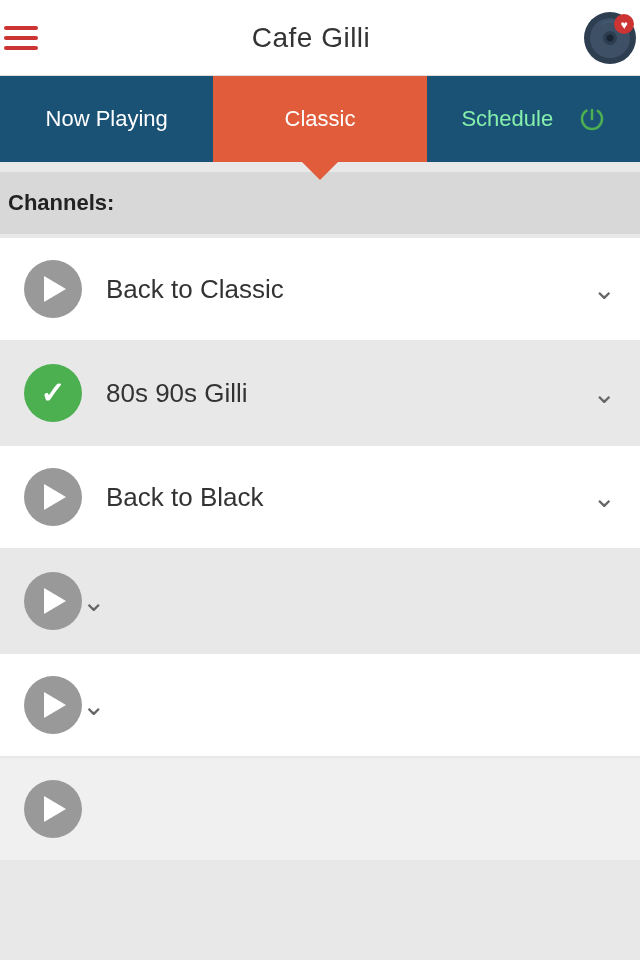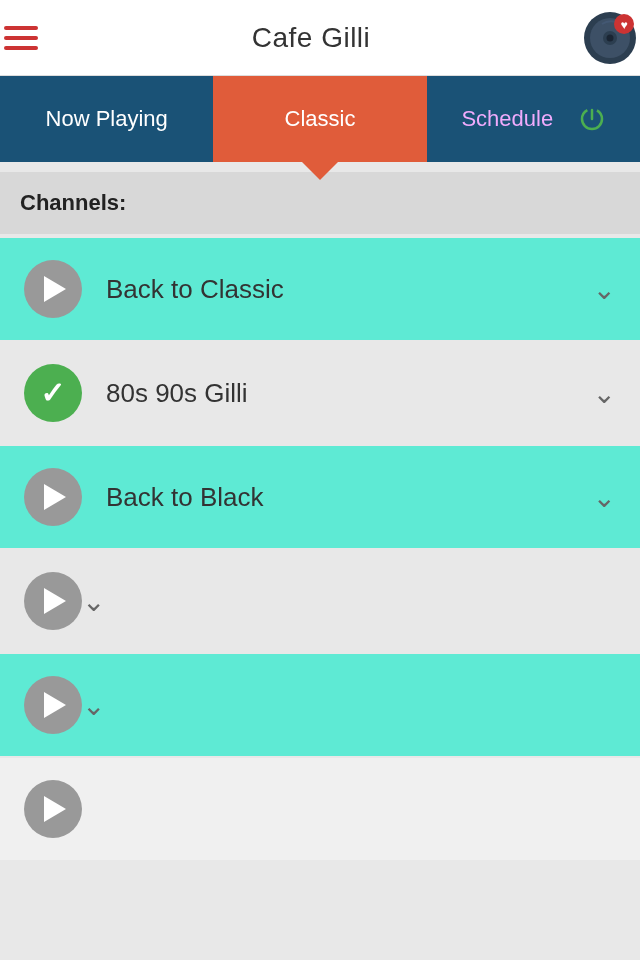--- a/index.html
+++ b/index.html
@@ -92,48 +92,48 @@
       width: 0;
       height: 0;
       border-left: 20px solid transparent;
       border-right: 20px solid transparent;
       border-top: 20px solid #e05c3a;
       z-index: 10;
     }
 
     .tab-schedule {
       background: #1a5276;
-      color: #f0abfc;
+      color: #86efac;
       gap: 26px;
     }
 
     .power-icon {
       width: 26px;
       height: 26px;
     }
 
     
     .section-header {
       background: #d8d8d8;
-      padding: 18px 20px;
+      padding: 18px 8px;
       font-size: 22px;
       font-weight: 700;
       color: #222;
       margin-top: 10px;
     }
 
     
     .channel-list {
       margin-top: 4px;
     }
 
     .channel-item {
       display: flex;
       align-items: center;
-      background: #5eead4;
+      background: #ffffff;
       padding: 22px 24px;
       margin-bottom: 2px;
       cursor: pointer;
       min-height: 100px;
     }
 
     .channel-item:nth-child(even) {
       background: #e8e8e8;
     }
 

